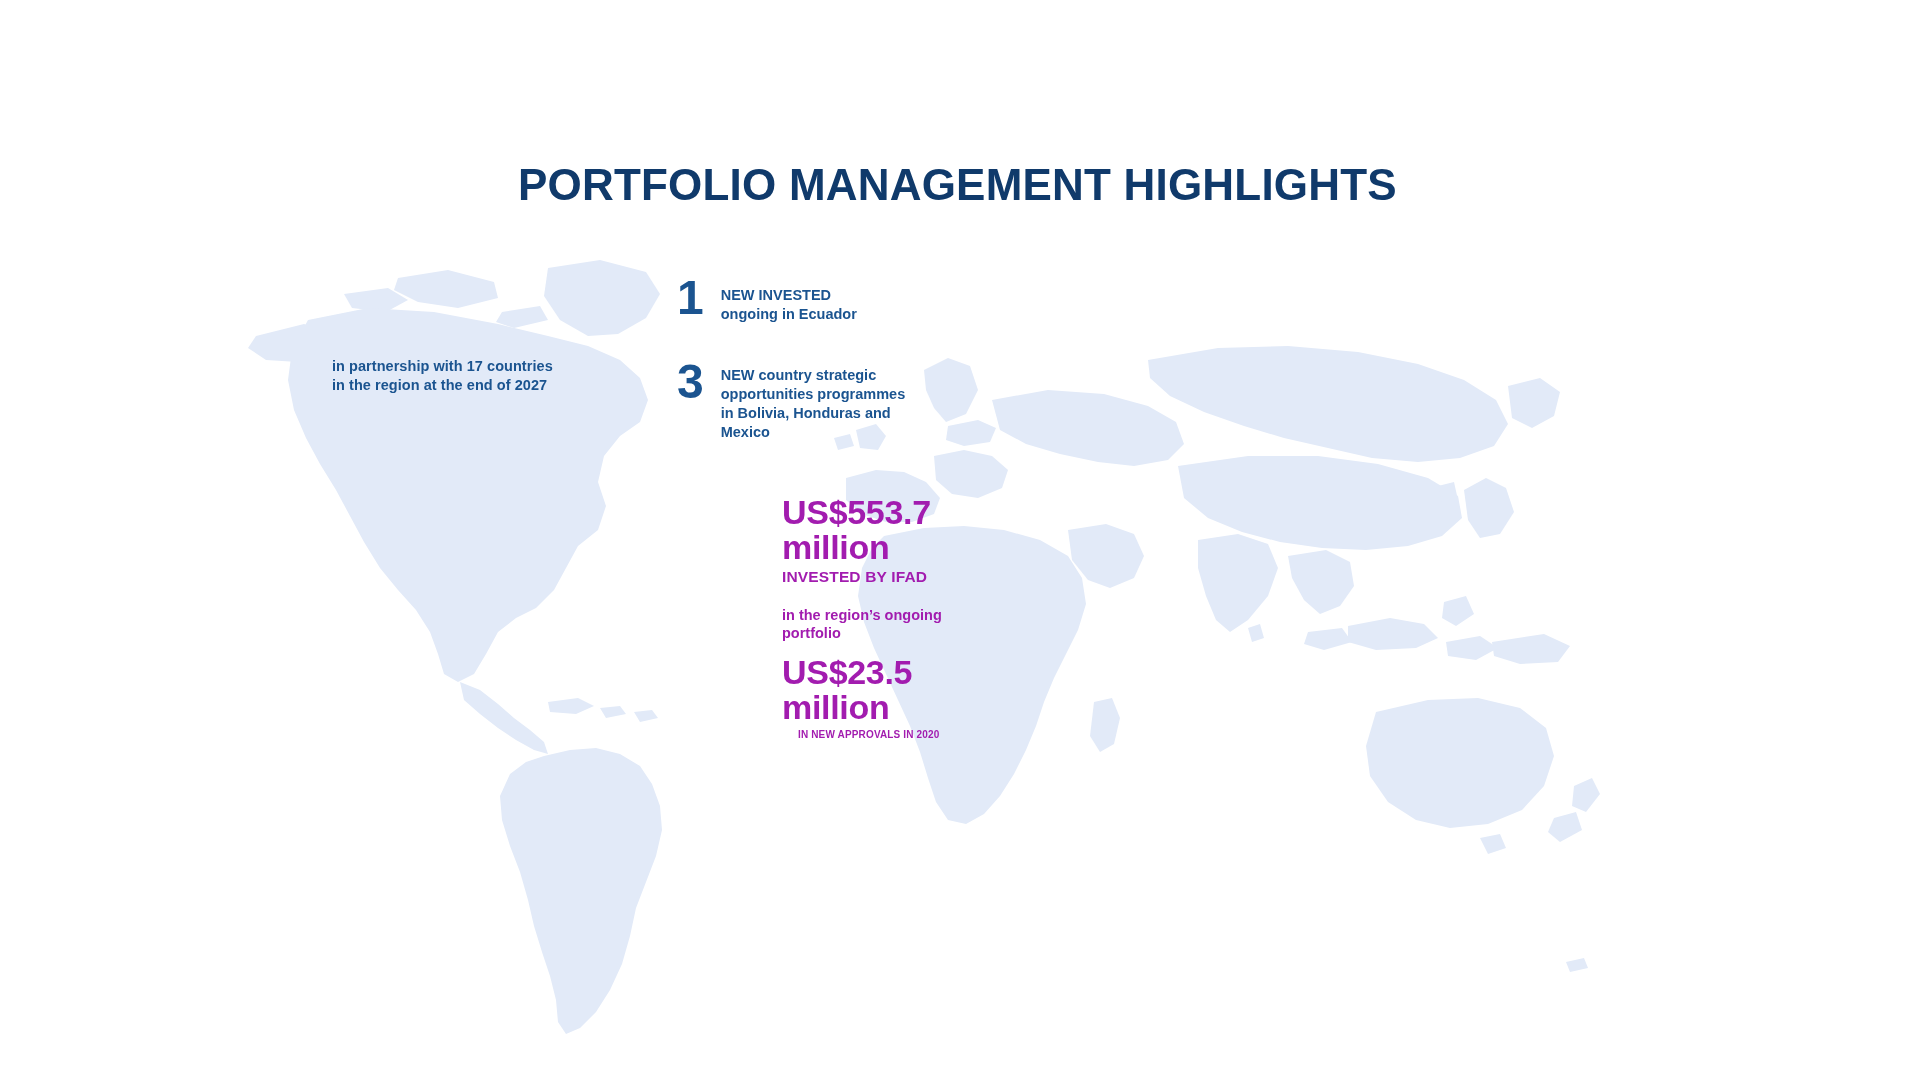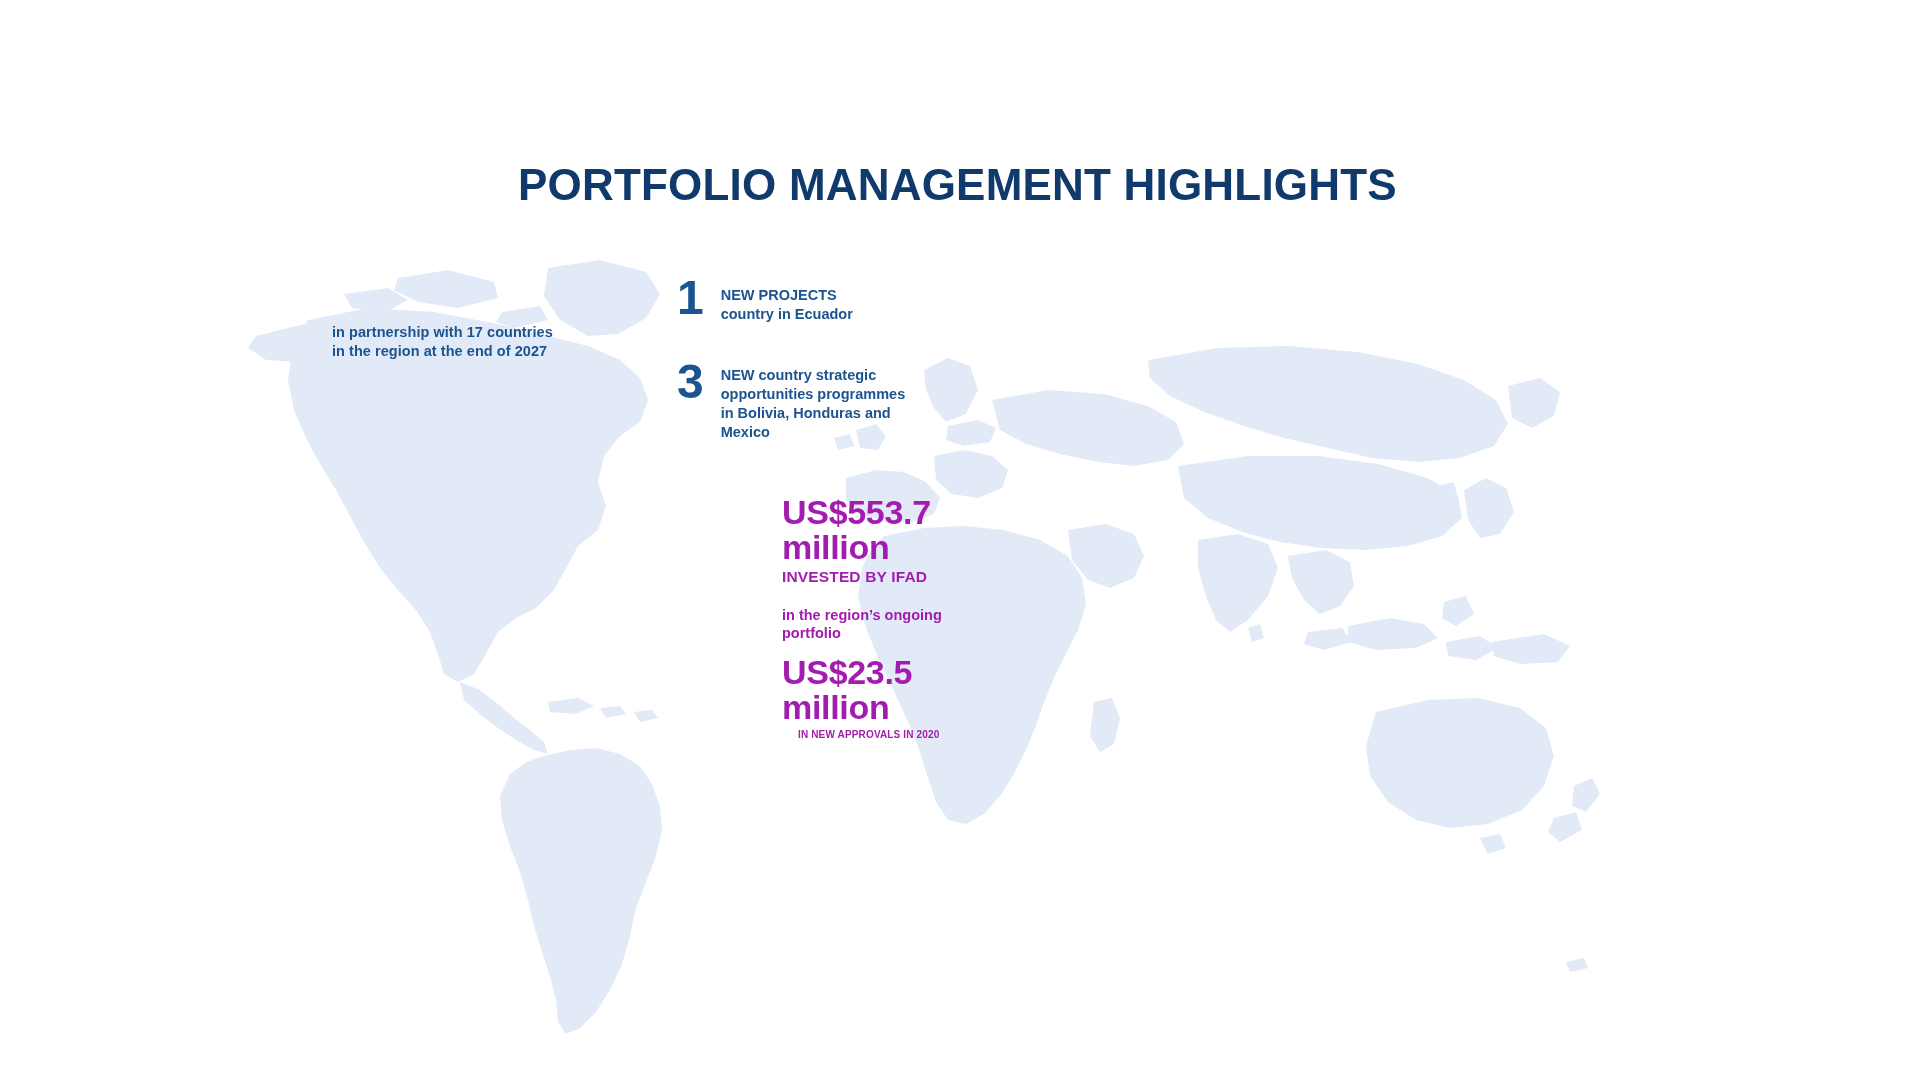--- a/index.html
+++ b/index.html
@@ -83,21 +83,21 @@
   #stat-28 .stat-caption {
     font-size: 14.5px;
     font-weight: bold;
     line-height: 1.22;
     letter-spacing: 0.1px;
     padding-top: 6px;
   }
   #stat-28-sub {
     position: absolute;
     left: 332px;
-    top: 323px;
+    top: 357px;
     font-size: 14.5px;
     font-weight: bold;
     color: #1B5490;
     line-height: 1.3;
     letter-spacing: 0.05px;
   }
 
   
   #stat-1 {
     left: 677px;
@@ -296,22 +296,22 @@
 
   <div id="stat-28-sub">
     <div>in partnership with 17 countries</div>
     <div>in the region at the end of 2027</div>
   </div>
 
   <div class="stat-block" id="stat-1">
     <div class="stat-row">
       <div class="stat-number">1</div>
       <div class="stat-caption">
-        <div>NEW PROJECTS</div>
-        <div>country in Ecuador</div>
+        <div>NEW INVESTED</div>
+        <div>ongoing in Ecuador</div>
       </div>
     </div>
   </div>
 
   <div class="stat-block" id="stat-3">
     <div class="stat-row">
       <div class="stat-number">3</div>
       <div class="stat-caption">
         <div>NEW country strategic</div>
         <div>opportunities programmes</div>

